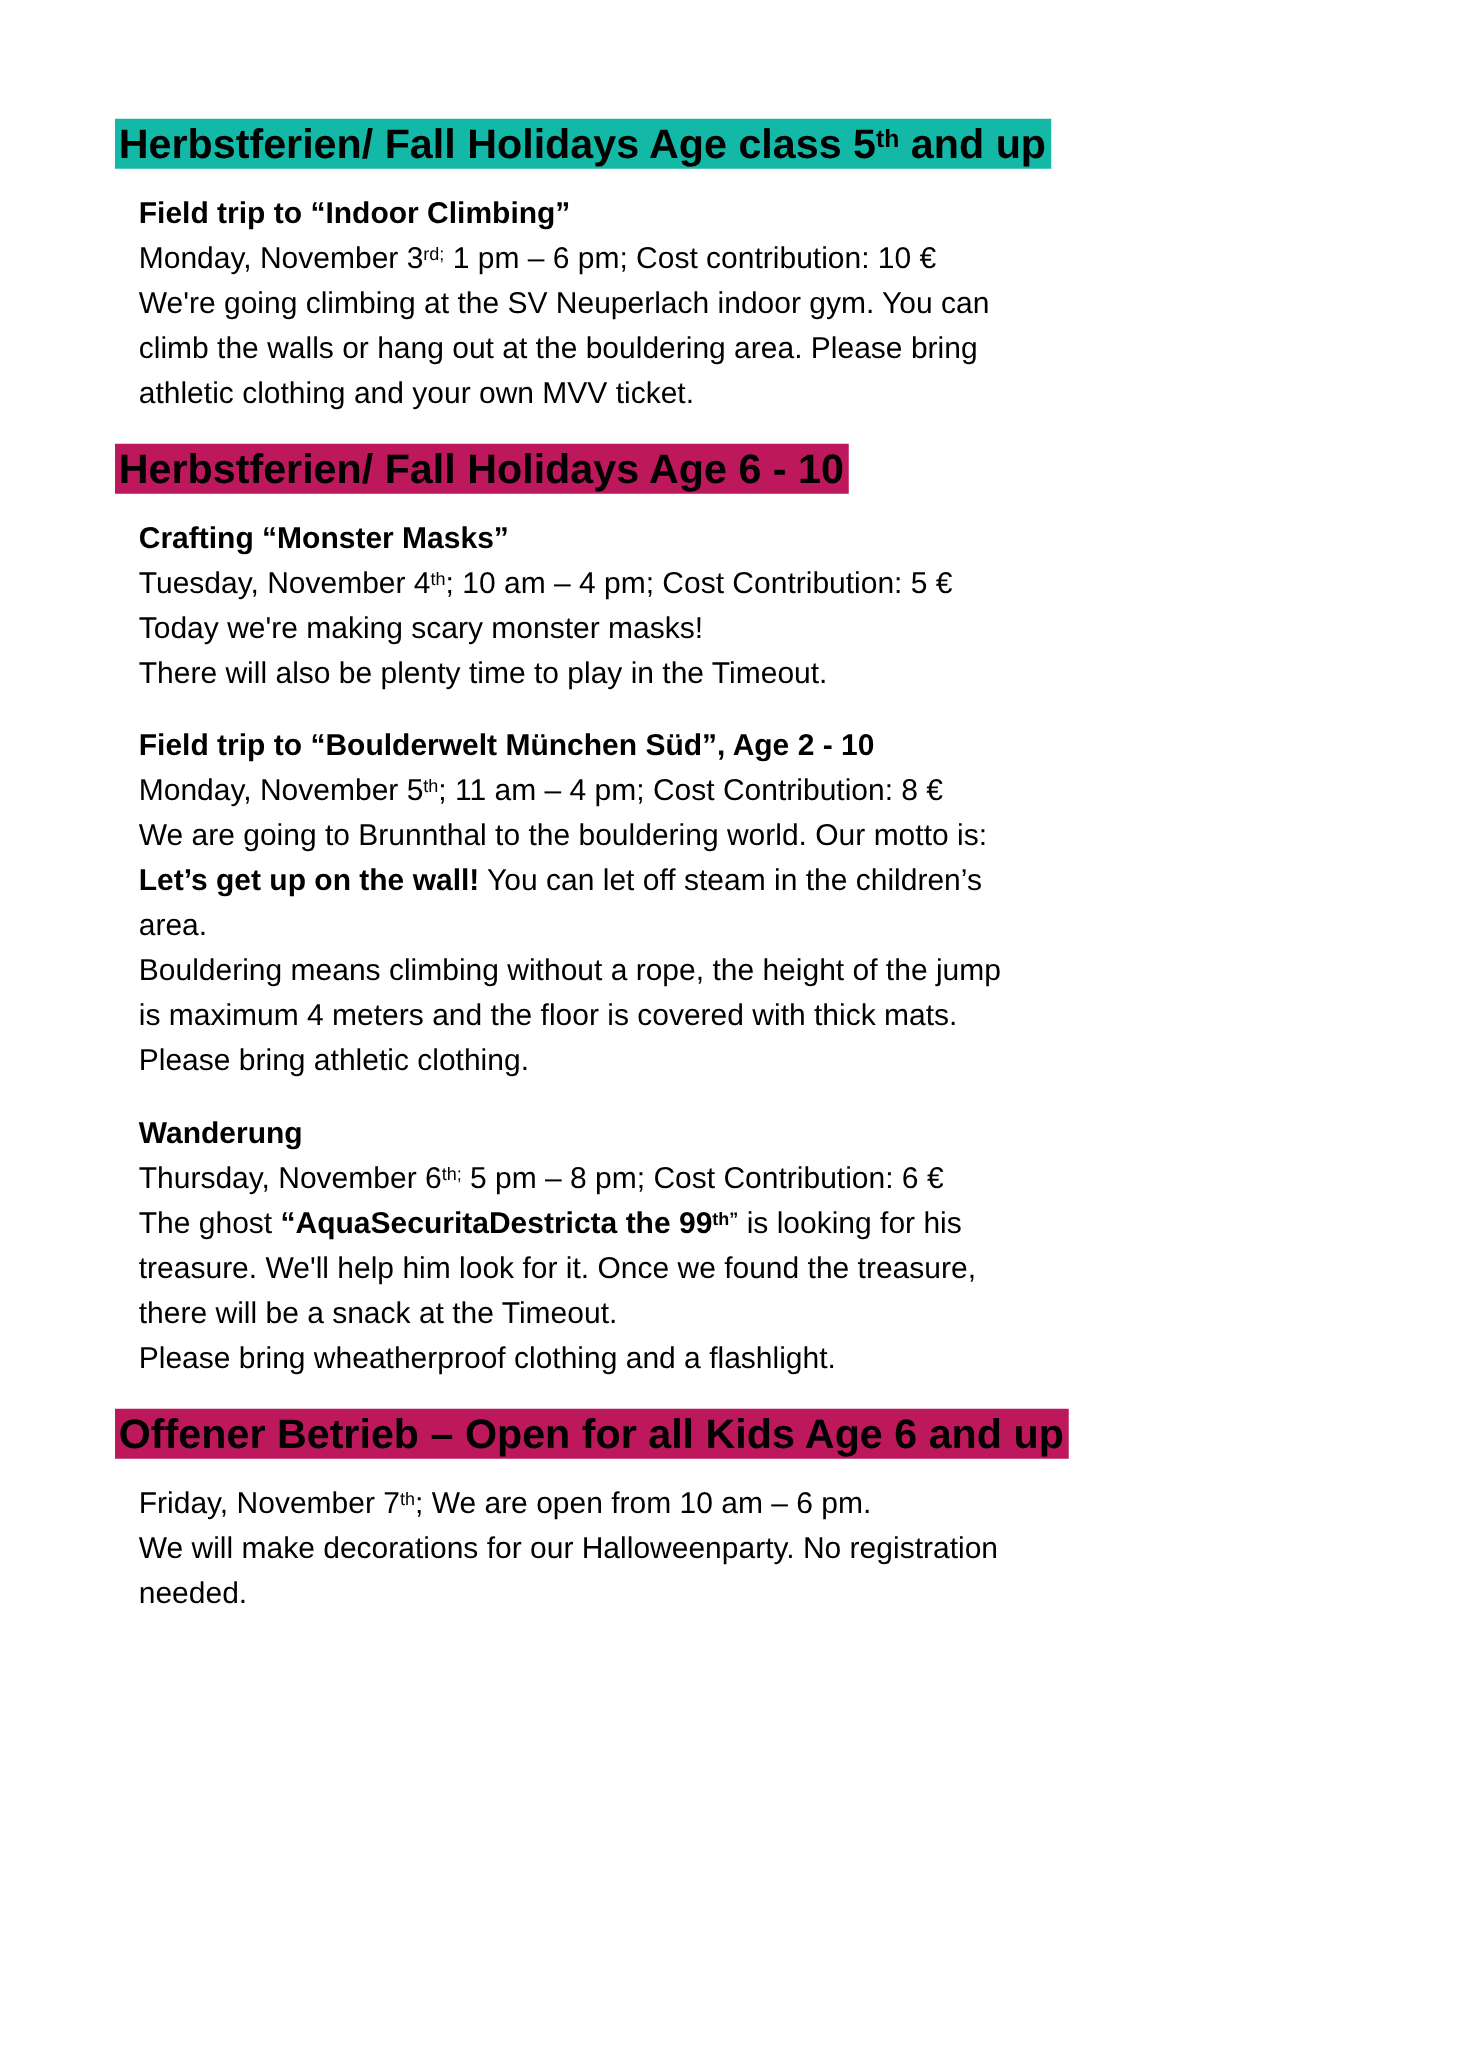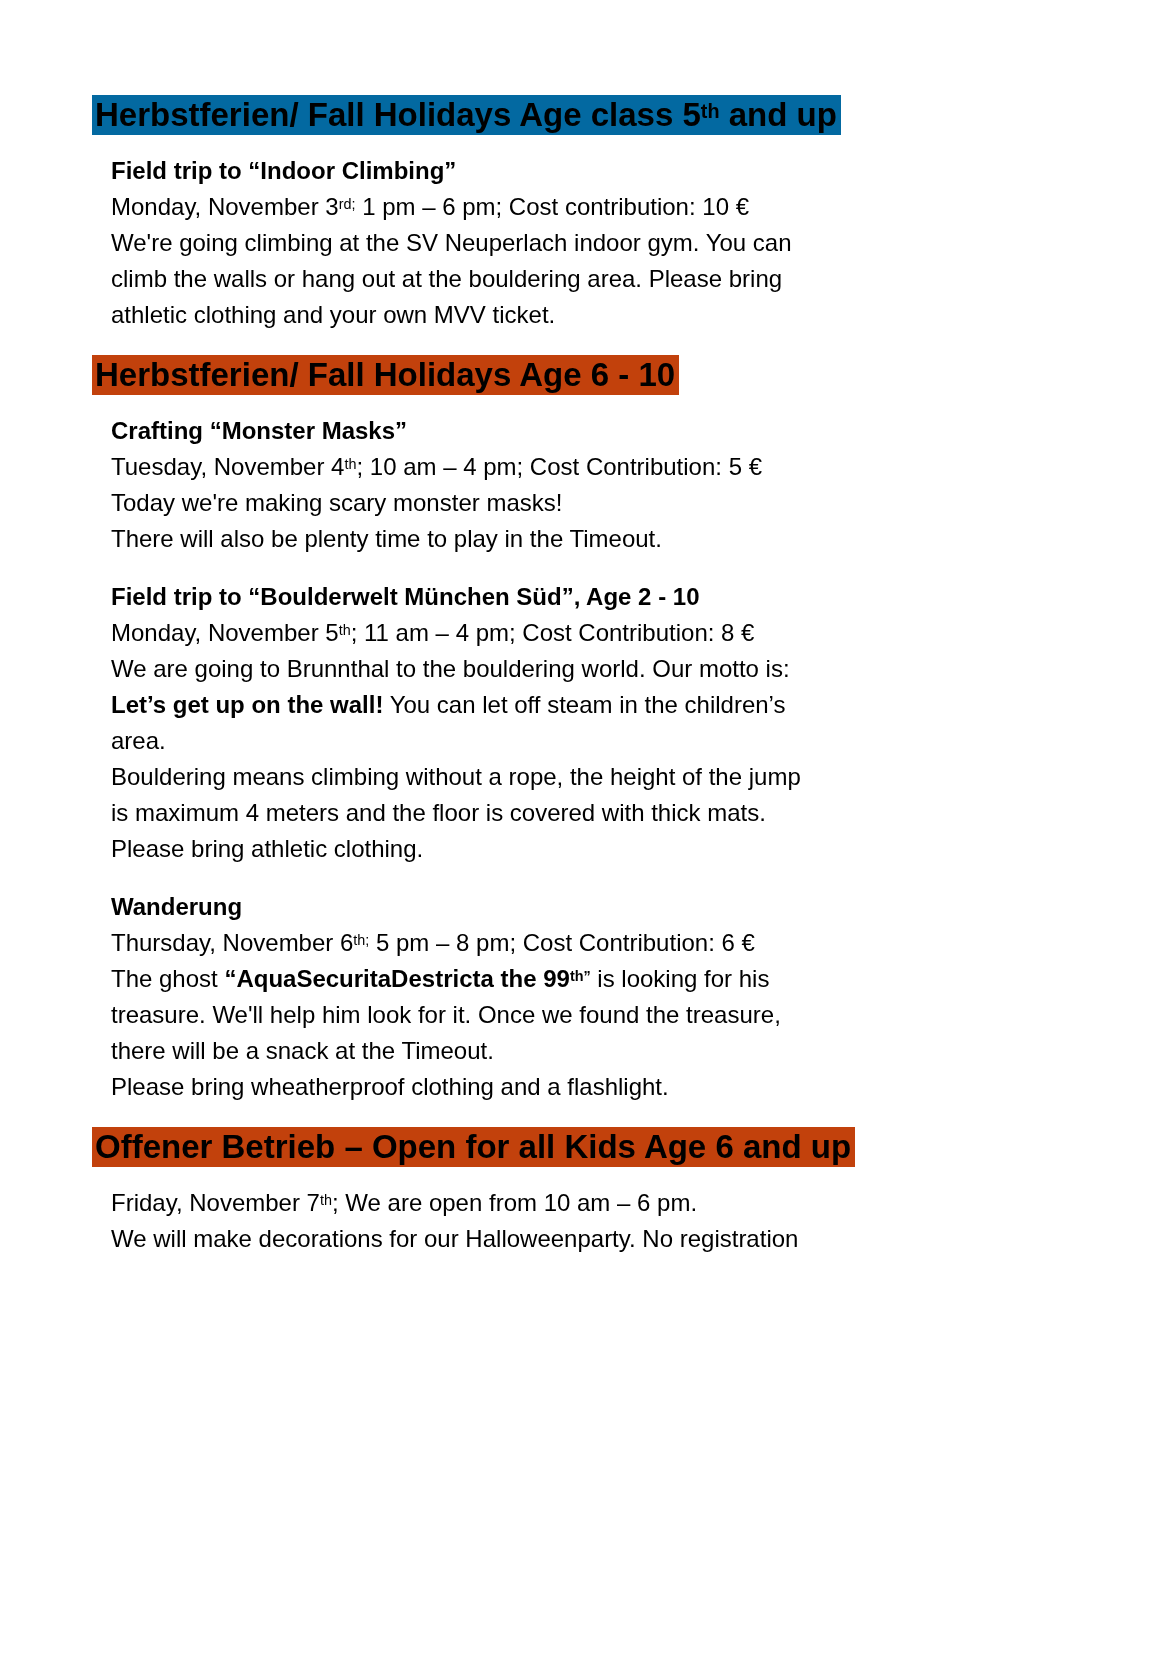--- a/index.html
+++ b/index.html
@@ -18,22 +18,22 @@
     font-size: 33px;
     font-weight: bold;
     line-height: 40px;
     margin: 0 0 18px 0;
     white-space: nowrap;
   }
   .hl {
     padding: 1px 4px 2px 3px;
     margin-left: -3px;
   }
-  .hl-yellow { background: #0369a1; }
-  .hl-cyan   { background: #c2410c; }
+  .hl-yellow { background: #14b8a6; }
+  .hl-cyan   { background: #be185d; }
   .para {
     font-size: 24px;
     line-height: 36px;
     margin: 0 0 22px 16px;
   }
   .line { white-space: pre; }
   .b { font-weight: bold; }
   .sup {
     font-size: 0.6em;
     vertical-align: 0.42em;
@@ -82,15 +82,16 @@
     <div class="line"><span class="seg">treasure. We'll help him look for it. Once we found the treasure,</span></div>
     <div class="line"><span class="seg">there will be a snack at the Timeout.</span></div>
     <div class="line"><span class="seg">Please bring wheatherproof clothing and a flashlight.</span></div>
   </div>
 
   <div class="heading"><span class="hl hl-cyan"><span class="seg">Offener Betrieb – Open for all Kids Age 6 and up</span></span></div>
 
   <div class="para">
     <div class="line"><span class="seg">Friday, November 7</span><span class="seg sup">th</span><span class="seg">; We are open from 10 am – 6 pm.</span></div>
     <div class="line"><span class="seg">We will make decorations for our Halloweenparty. No registration</span></div>
+    <div class="line"><span class="seg">needed.</span></div>
   </div>
 
 </div>
 
 </body></html>

